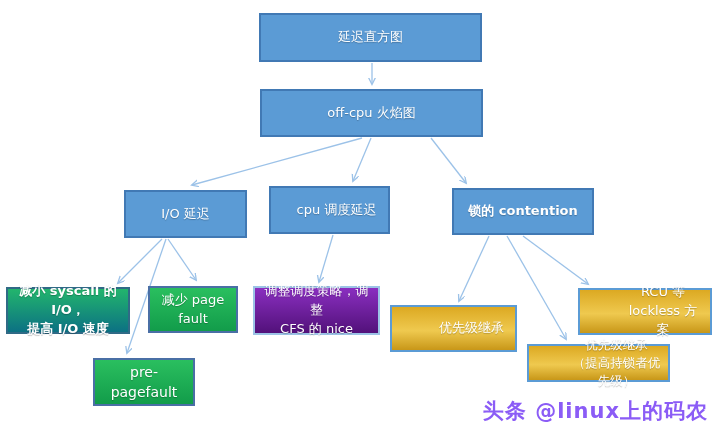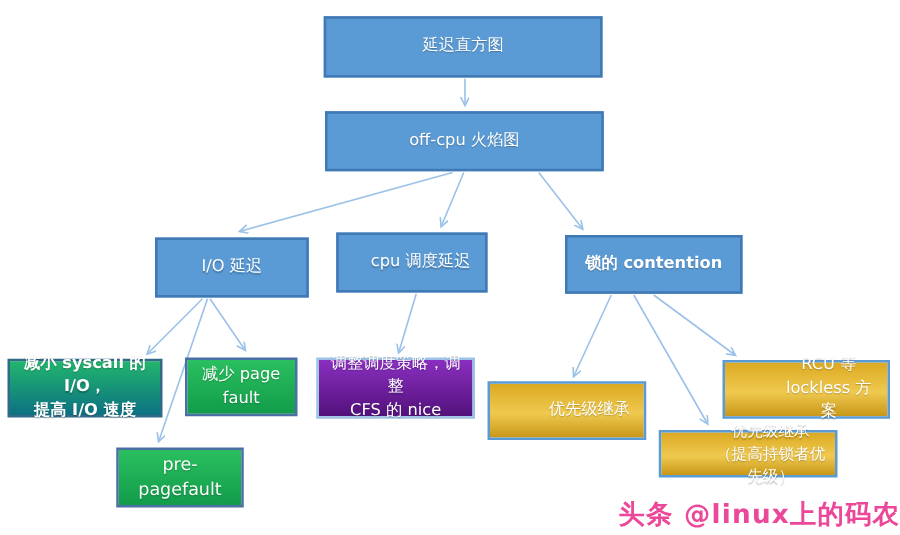--- a/index.html
+++ b/index.html
@@ -28,22 +28,22 @@
   .n-lock{left:452px;top:188px;width:142px;height:47px;font-weight:bold;}
   .n-syscall{left:6px;top:287px;width:124px;height:47px;font-weight:bold;}
   .n-pagefault{left:148px;top:286px;width:90px;height:47px;}
   .n-tunesched{left:253px;top:286px;width:127px;height:49px;}
   .n-finelock{left:390px;top:305px;width:127px;height:47px;}
   .n-rcu{left:578px;top:288px;width:134px;height:47px;}
   .n-priority{left:527px;top:344px;width:143px;height:38px;font-size:12.5px;}
   .n-prepage{left:93px;top:358px;width:102px;height:48px;font-size:14px;}
 
   .watermark{
-    position:absolute;right:0;bottom:3px;z-index:2;
-    font-size:21px;font-weight:bold;color:#ec4899;letter-spacing:1px;
+    position:absolute;right:12px;bottom:3px;z-index:2;
+    font-size:21px;font-weight:bold;color:#8b5cf6;letter-spacing:1px;
     text-shadow:-1px 0 0 #fff,1px 0 0 #fff,0 -1px 0 #fff,0 1px 0 #fff,
                 -1px -1px 0 #fff,1px 1px 0 #fff,1px -1px 0 #fff,-1px 1px 0 #fff,
                 0 0 3px #fff;
   }
 </style>
 </head>
 <body>
 
 <div id="canvas">
 

